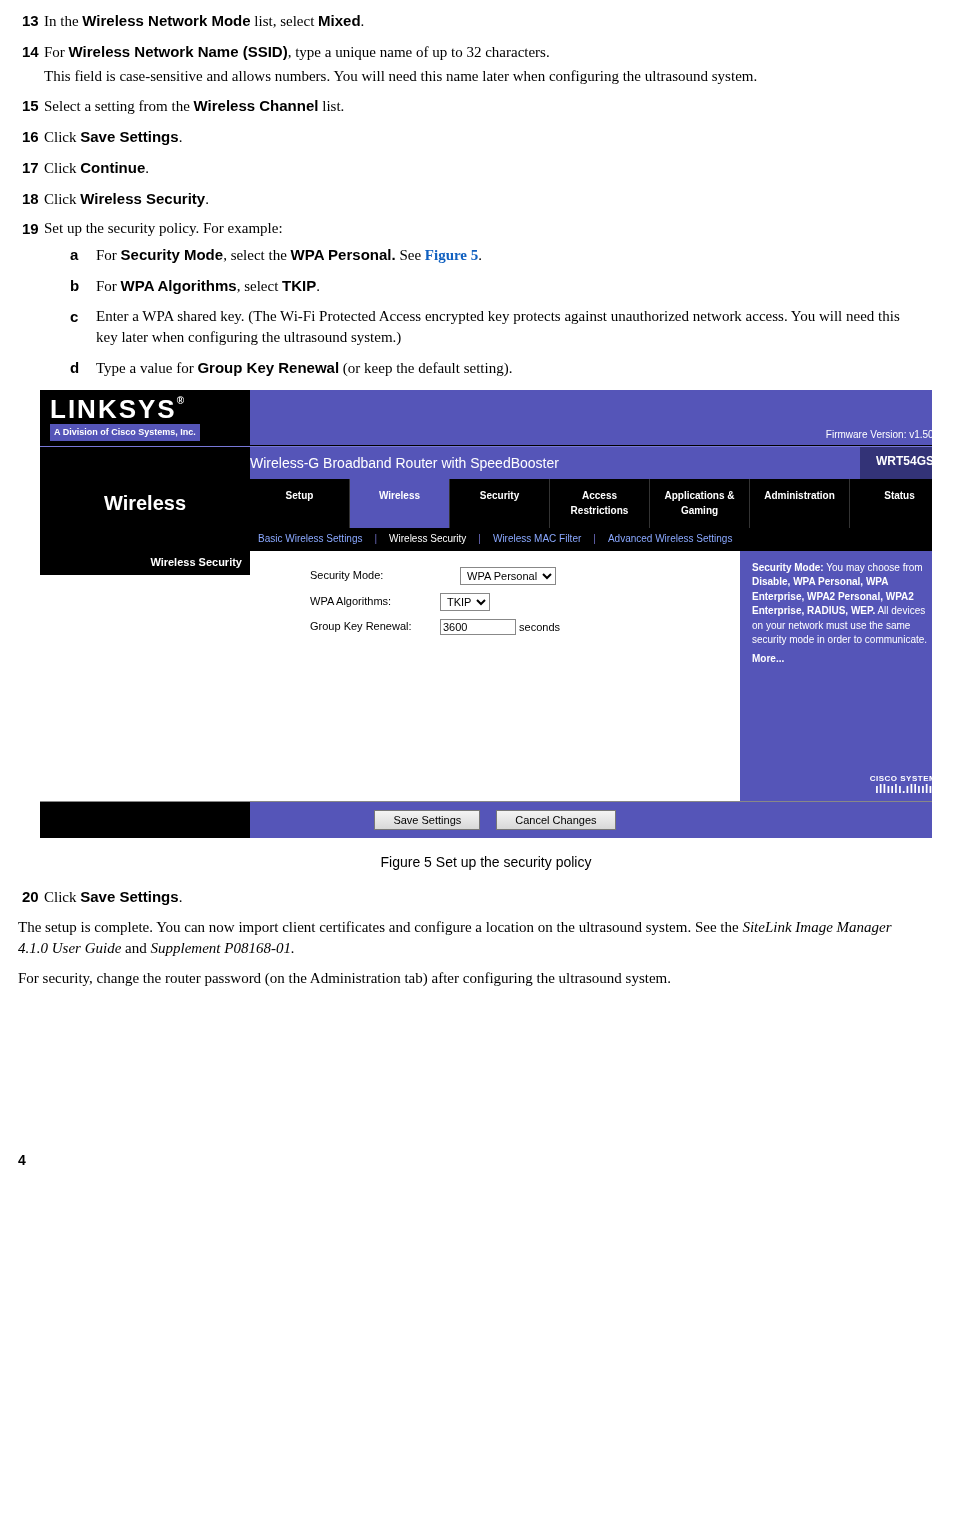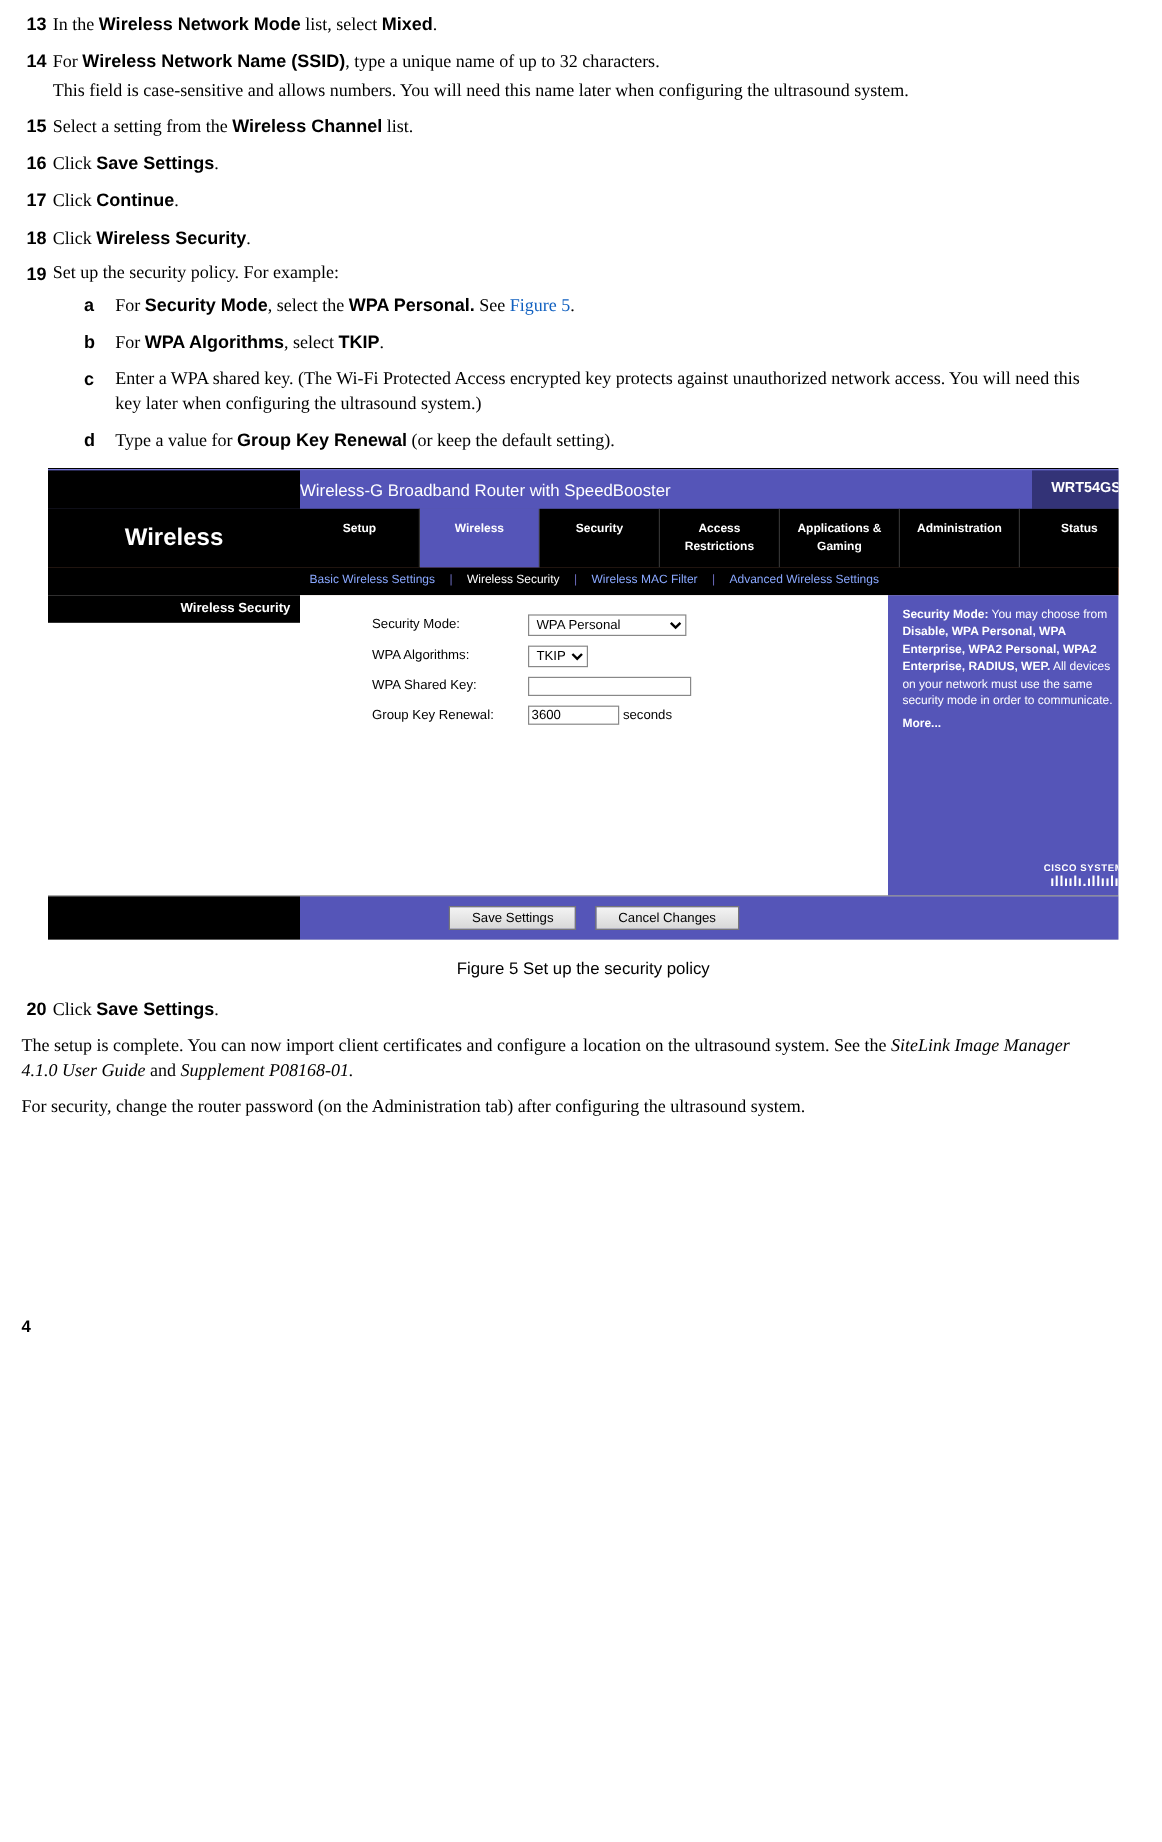--- a/index.html
+++ b/index.html
@@ -20,21 +20,21 @@
     position: absolute; left: 4px; top: 0;
     font-family: "Segoe UI", Arial, sans-serif; font-weight: bold;
   }
   .indent-p { margin: 2px 0 8px 26px; }
   ol.sub { list-style: none; padding: 0; margin: 4px 0 0 26px; }
   ol.sub > li { margin: 0 0 8px 0; padding-left: 26px; position: relative; }
   ol.sub > li > .subnum {
     position: absolute; left: 0; top: 0;
     font-family: "Segoe UI", Arial, sans-serif; font-weight: bold;
   }
-  a.figref { color: #1060c0; text-decoration: none; }
+  a.figref { color: #1060c0; text-decoration: none; font-weight: bold; }
   .italic { font-style: italic; }
   .caption { font-family: "Segoe UI", Arial, sans-serif; font-size: 14px; margin: 14px 0 14px 40px; text-align: center; }
   .para { margin: 8px 0; }
   .pagenum {
     font-family: "Segoe UI", Arial, sans-serif; font-weight: bold; font-size: 14px;
     position: relative; margin-top: 160px;
   }
 
   
   .router-wrap { margin: 10px 0 0 22px; }
@@ -119,21 +119,21 @@
     width: 210px; background: #5555b8; color: #fff; font-size: 10px; padding: 10px 12px;
     position: relative; box-sizing: border-box;
   }
   .formrow { display: flex; align-items: center; margin-bottom: 8px; }
   .formrow label { width: 130px; color: #000; font-size: 11px; }
   .formrow .ctrl { }
   select, input[type="text"] {
     font-family: Arial, sans-serif; font-size: 11px;
     border: 1px solid #888; background: #fff; padding: 1px 2px;
   }
-  .sel-wpa { width: 132px; }
+  .sel-wpa { width: 96px; margin-left: 20px; }
   .sel-tkip { width: 50px; }
   .in-key { width: 130px; }
   .in-renew { width: 70px; }
   .cisco {
     position: absolute; bottom: 6px; right: 8px; text-align: center; color: #fff;
     font-size: 8px; font-weight: bold; letter-spacing: 0.5px;
   }
   .cisco .bars { font-size: 12px; line-height: 0.8; }
   .r-footer {
     display: flex; background: #cfcfcf; border-top: 1px solid #888;
@@ -203,20 +203,24 @@
         <span class="subnum sans">d</span>
         <span>Type a value for </span><span class="sans bold">Group Key Renewal</span><span> (or keep the default setting).</span>
       </li>
     </ol>
   </li>
 </ol>
 
 <div class="router-wrap">
   <div class="router">
     <div class="r-top">
+      <div class="r-logo">
+        <div class="brand"><span>LINKSYS</span><sup>®</sup></div>
+        <div class="division">A Division of Cisco Systems, Inc.</div>
+      </div>
       <div class="r-banner">
         <div class="r-fw">Firmware Version: v1.50.5</div>
       </div>
     </div>
     <div class="r-prodrow">
       <div class="spacer"></div>
       <div class="prod">Wireless-G Broadband Router with SpeedBooster</div>
       <div class="model">WRT54GS</div>
     </div>
     <div class="r-tabs">
@@ -250,24 +254,20 @@
       <div class="midcol">
         <div class="formrow">
           <label>Security Mode:</label>
           <div class="ctrl"><select class="sel-wpa"><option>WPA Personal</option></select></div>
         </div>
         <div class="formrow">
           <label>WPA Algorithms:</label>
           <div class="ctrl"><select class="sel-tkip"><option>TKIP</option></select></div>
         </div>
         <div class="formrow">
-          <label>WPA Shared  Key:</label>
-          <div class="ctrl"><input type="text" class="in-key" value="" style=""></div>
-        </div>
-        <div class="formrow">
           <label>Group Key  Renewal:</label>
           <div class="ctrl">
             <input type="text" class="in-renew" value="3600" style="">
             <span style="color:#000">seconds</span>
           </div>
         </div>
       </div>
       <div class="rightcol">
         <div>
           <span class="bold">Security Mode:</span><span> You may choose from </span><span class="bold">Disable, WPA Personal, WPA Enterprise, WPA2 Personal, WPA2 Enterprise, RADIUS, WEP.</span><span> All devices on your network must use the same security mode in order to communicate.</span>

